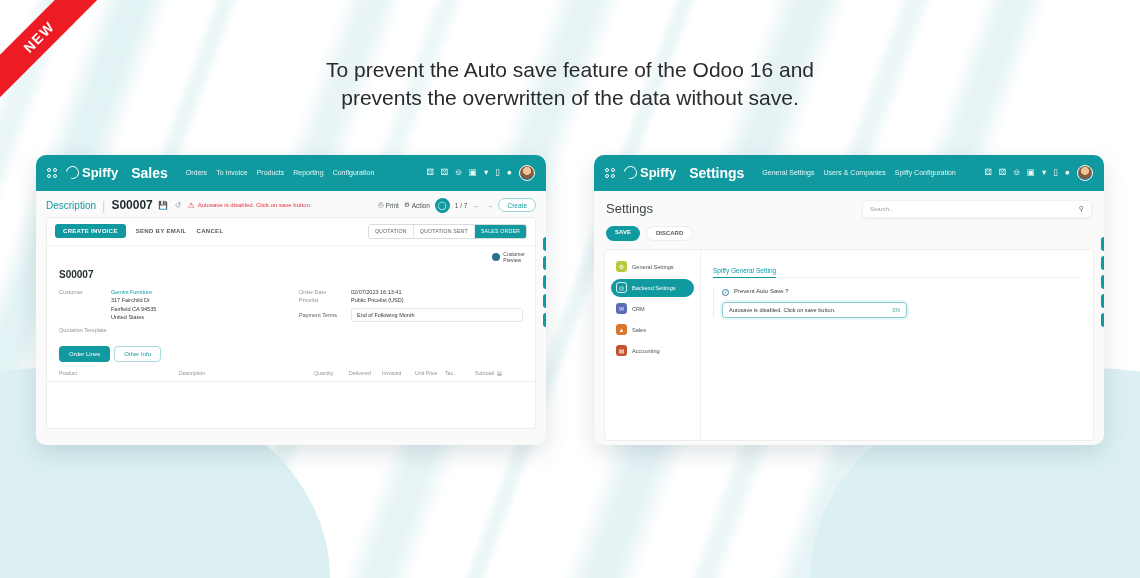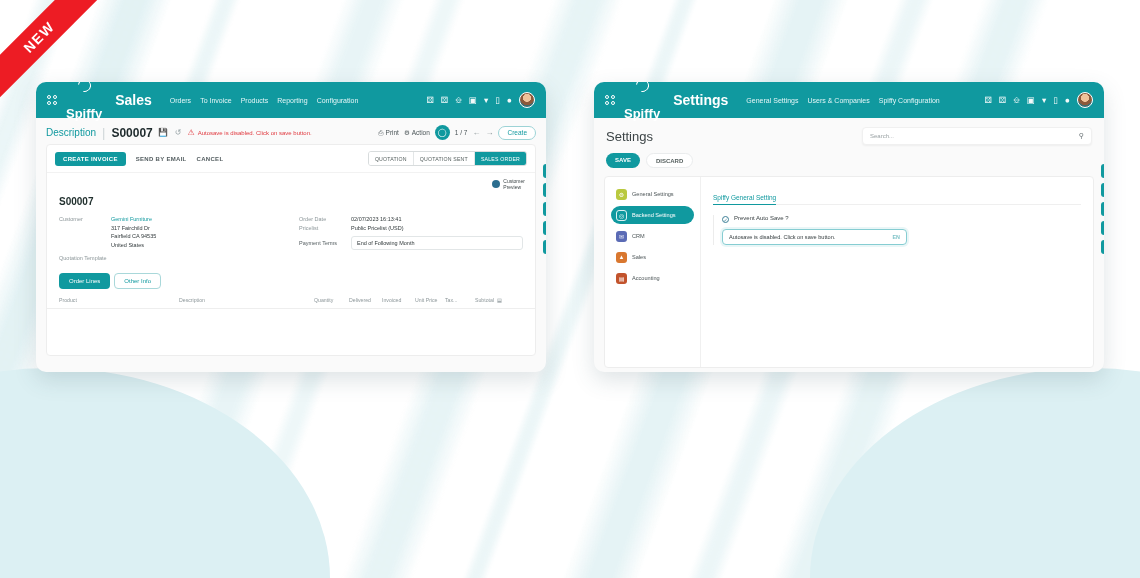--- a/index.html
+++ b/index.html
@@ -60,21 +60,21 @@
     position: relative;
   }
 
   
   .navbar {
     height: 36px; background: #10999f;
     display: flex; align-items: center; padding: 0 11px; gap: 9px;
   }
   .apps-grid { display: grid; grid-template-columns: 1fr 1fr; gap: 2px; }
   .apps-grid i { display: block; width: 4px; height: 4px; border-radius: 50%; border: 1.2px solid #fff; }
-  .brand { display: flex; align-items: center; gap: 14px; color: #fff; font-weight: bold; font-size: 13px; flex-direction: column; }
+  .brand { display: flex; align-items: center; gap: 3px; color: #fff; font-weight: bold; font-size: 13px; }
   .brand .swirl {
     width: 13px; height: 13px; border: 1.4px solid #fff; border-radius: 50%;
     border-left-color: transparent; transform: rotate(-35deg);
   }
   .appname { color: #fff; font-weight: bold; font-size: 14px; margin-left: 4px; }
   .menus { display: flex; gap: 9px; margin-left: 9px; }
   .menus span { color: #e4f6f7; font-size: 7px; }
   .navicons { margin-left: auto; display: flex; align-items: center; gap: 7px; }
   .navicons .ic { color: #fff; font-size: 8.5px; line-height: 1; opacity: .95; }
   .avatar {
@@ -197,20 +197,24 @@
   <div class="stripe" style="left:1070px; width:62px;  opacity:.65;"></div>
   <div class="curve-l"></div>
   <div class="curve-r"></div>
 </div>
 
 <div id="ribbon">
   <div class="band">NEW</div>
 </div>
 
 <div id="headings">
+  <div id="subtitle">
+    <div>To prevent the Auto save feature of the Odoo 16 and</div>
+    <div>prevents the overwritten of the data without save.</div>
+  </div>
 </div>
 
 <div id="panels">
 
   <div class="window">
 
     <div class="navbar">
       <div class="apps-grid">
           <i></i>
           <i></i>

